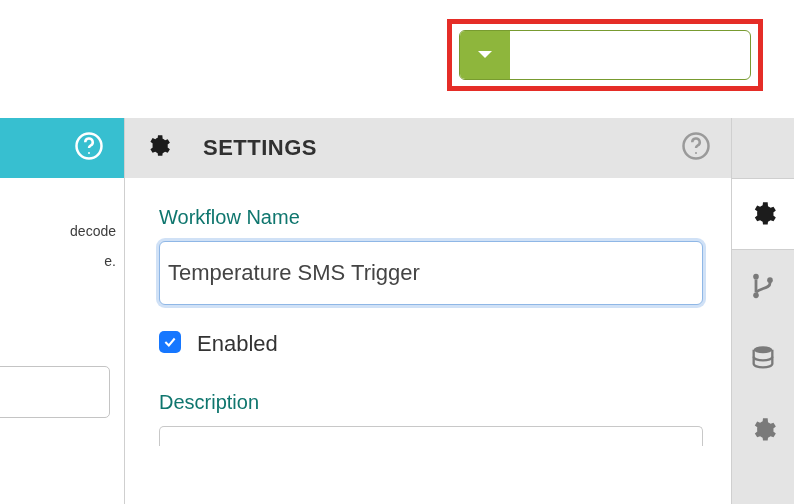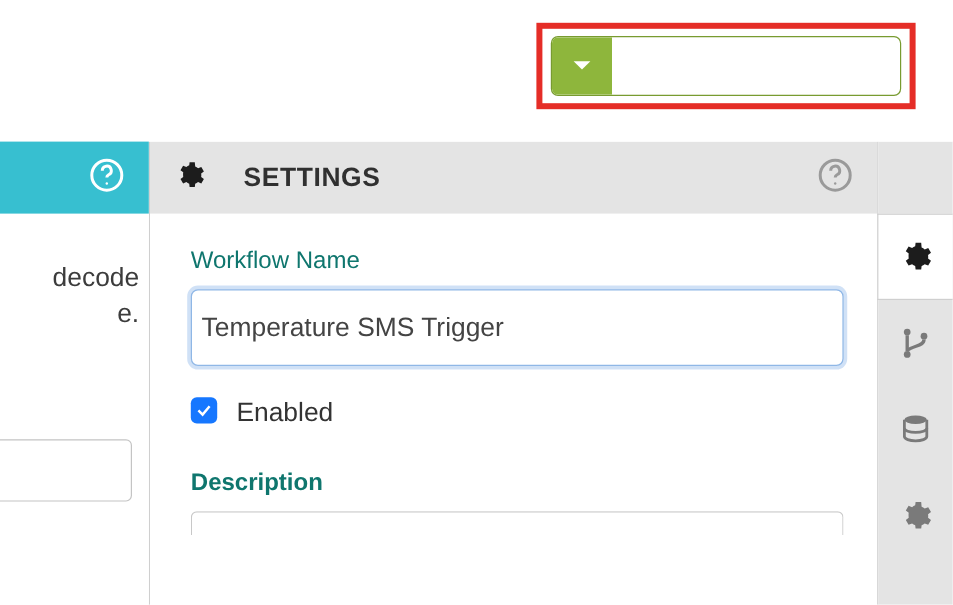--- a/index.html
+++ b/index.html
@@ -75,21 +75,21 @@
     background: #37BFD0;
     display: flex;
     align-items: center;
     justify-content: flex-end;
     padding-right: 20px;
   }
   .help-white svg { stroke: #fff; fill: none; }
   .leftcol .frag {
     padding: 38px 0 0 0;
     color: #3c3c3c;
-    font-size: 22px;
+    font-size: 14px;
     line-height: 30px;
     text-align: right;
     padding-right: 8px;
   }
   .leftcol .small-box {
     position: absolute;
     left: -60px;
     top: 248px;
     width: 170px;
     height: 52px;
@@ -160,21 +160,20 @@
     align-items: center;
     justify-content: center;
   }
   .checkbox svg { stroke: #fff; }
   .check-label {
     font-size: 22px;
     color: #333;
   }
   .desc-label {
     margin-top: 34px;
-    font-weight: bold;
   }
   .desc-box {
     margin-top: 10px;
     width: 100%;
     height: 20px;
     border: 1px solid #c8c8c8;
     border-bottom: none;
     border-radius: 5px 5px 0 0;
   }
 

